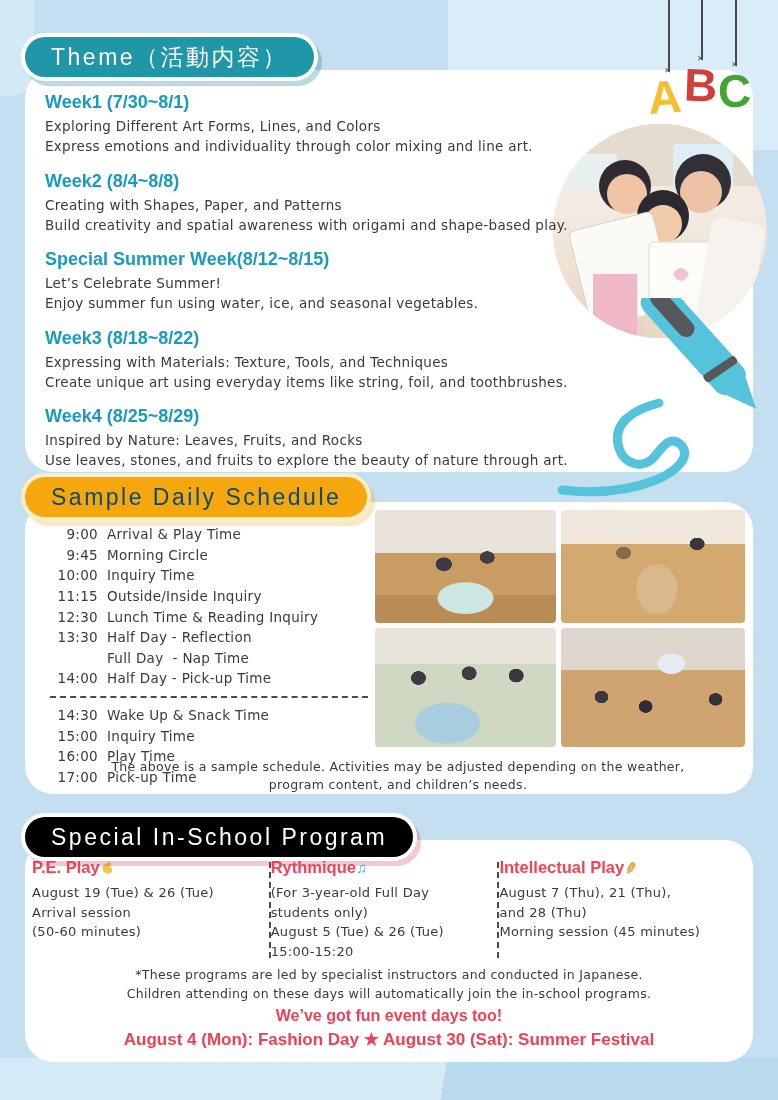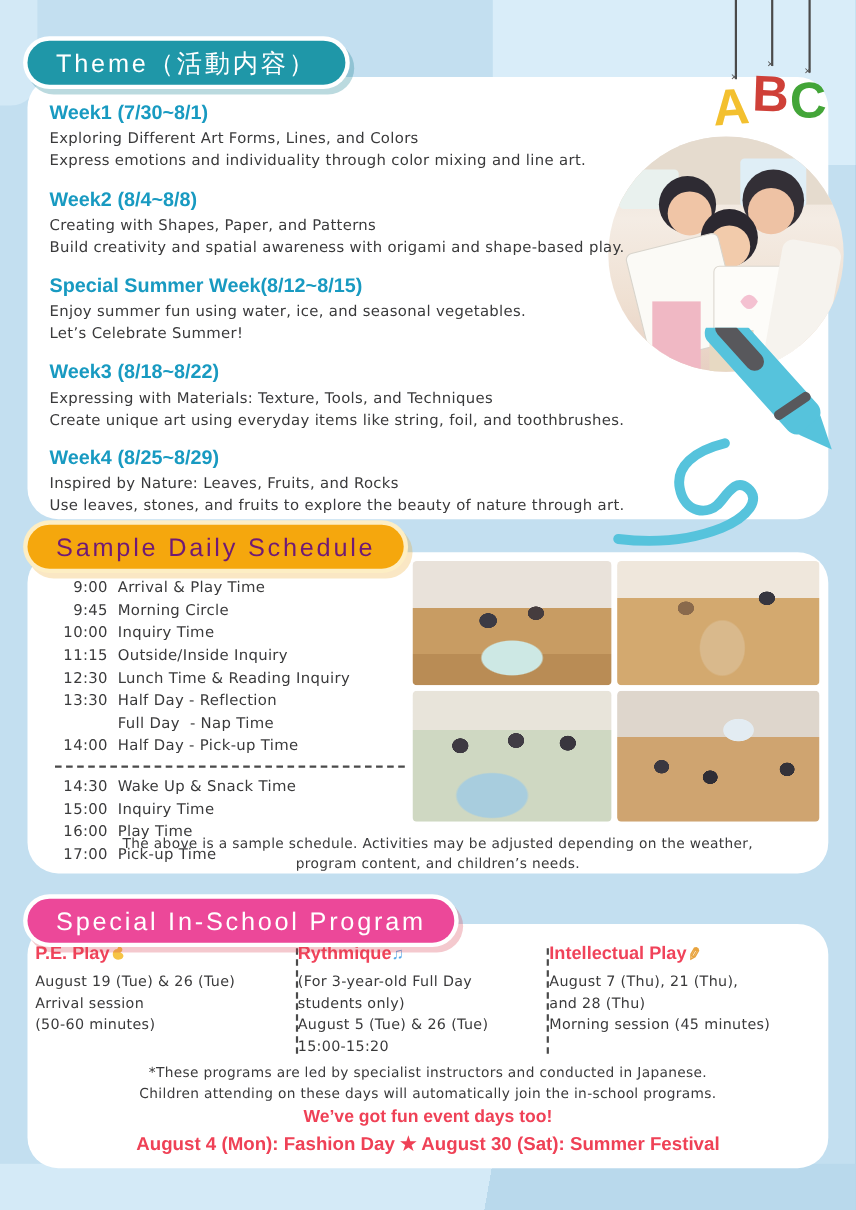--- a/index.html
+++ b/index.html
@@ -24,23 +24,23 @@
   .card-sched   { top:502px; height:292px; }
   .card-prog    { top:840px; height:222px; }
 
   
   .badge { position:absolute; z-index:5; display:inline-flex; align-items:center;
     height:40px; padding:0 26px; border-radius:999px;
     font-family:"Liberation Sans", sans-serif; font-size:23px; letter-spacing:2.5px;
     white-space:nowrap; }
   .badge-theme { left:25px; top:37px; background:#1f97a8; color:#ffffff;
     box-shadow:0 0 0 4px #ffffff, 4px 5px 0 4px rgba(31,134,150,.30); }
-  .badge-sched { left:25px; top:477px; background:#f5a70d; color:#701a75;
+  .badge-sched { left:25px; top:477px; background:#f5a70d; color:#0c4a6e;
     box-shadow:0 0 0 4px #fdeec4, 4px 5px 0 4px rgba(235,160,20,.25); }
-  .badge-prog  { left:25px; top:817px; background:#ec4899; color:#ffffff;
+  .badge-prog  { left:25px; top:817px; background:#000000; color:#ffffff;
     box-shadow:0 0 0 4px #ffffff, 4px 5px 0 4px rgba(214,60,80,.28); }
 
   
   .abc { position:absolute; z-index:6; }
   .string { position:absolute; top:0; width:1.5px; background:#4a4a4a; }
   .knot { position:absolute; font-size:8px; color:#555; }
   .abc-letter { position:absolute; font-family:"Liberation Sans", sans-serif;
     font-weight:bold; font-size:46px; z-index:6; }
 
   
@@ -179,22 +179,22 @@
       <p>Exploring Different Art Forms, Lines, and Colors</p>
       <p>Express emotions and individuality through color mixing and line art.</p>
     </div>
     <div class="week">
       <h3>Week2 (8/4~8/8)</h3>
       <p>Creating with Shapes, Paper, and Patterns</p>
       <p>Build creativity and spatial awareness with origami and shape-based play.</p>
     </div>
     <div class="week">
       <h3>Special Summer Week(8/12~8/15)</h3>
+      <p>Let’s Celebrate Summer!</p>
       <p>Enjoy summer fun using water, ice, and seasonal vegetables.</p>
-      <p>Let’s Celebrate Summer!</p>
     </div>
     <div class="week">
       <h3>Week3 (8/18~8/22)</h3>
       <p>Expressing with Materials: Texture, Tools, and Techniques</p>
       <p>Create unique art using everyday items like string, foil, and toothbrushes.</p>
     </div>
     <div class="week">
       <h3>Week4 (8/25~8/29)</h3>
       <p>Inspired by Nature: Leaves, Fruits, and Rocks</p>
       <p>Use leaves, stones, and fruits to explore the beauty of nature through art.</p>

